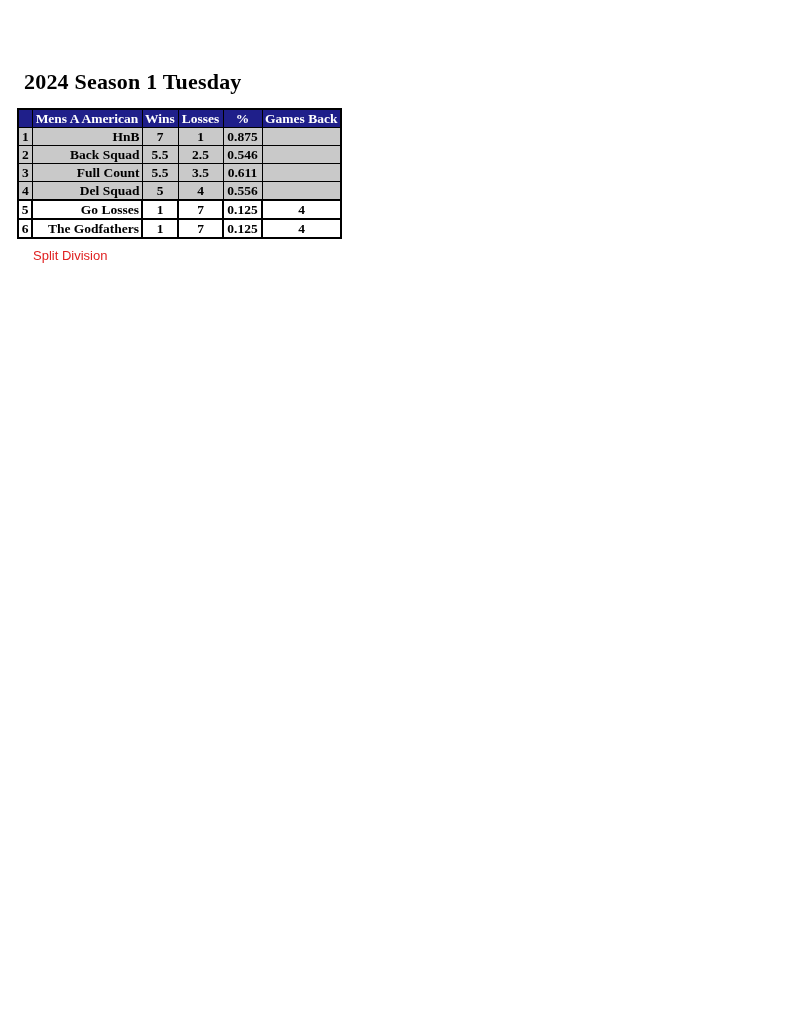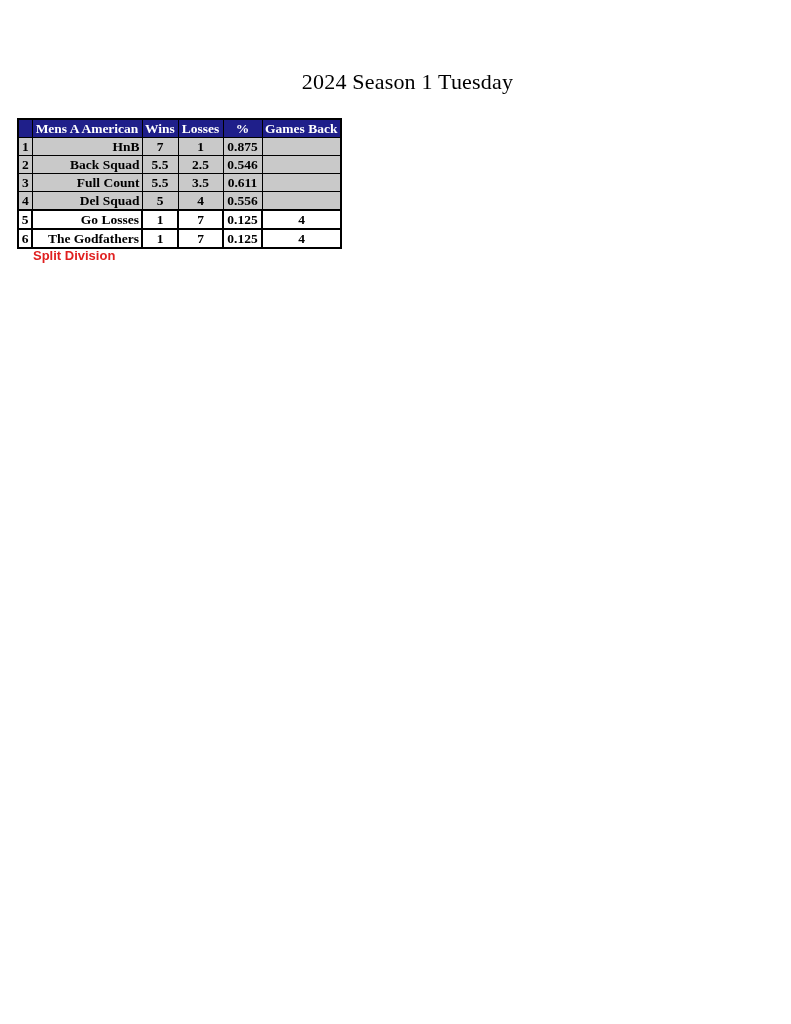--- a/index.html
+++ b/index.html
@@ -15,29 +15,29 @@
     color: #000000;
     overflow: hidden;
   }
   .page-title {
     position: absolute;
     top: 69px;
     left: 0;
     width: 100%;
     box-sizing: border-box;
     padding-left: 24px;
-    text-align: center;
+    text-align: left;
     font-size: 22px;
-    font-weight: normal;
+    font-weight: bold;
     letter-spacing: 0.2px;
   }
   table.standings {
     position: absolute;
     left: 17px;
-    top: 118px;
+    top: 108px;
     border-collapse: collapse;
     table-layout: fixed;
     width: 323px;
     border: 2px solid #000000;
     font-family: "Liberation Serif", serif;
   }
   .standings th,
   .standings td {
     border: 1px solid #000000;
     font-weight: bold;
@@ -59,21 +59,21 @@
     border: 2px solid #000000;
   }
   .standings td.rank { text-align: center; }
   .standings td.team { text-align: right; padding-left: 4px; }
   .standings td.num  { text-align: center; }
   .split-note {
     position: absolute;
     left: 33px;
     top: 248px;
     font-family: "Liberation Sans", sans-serif;
-    font-weight: bold;
+    font-weight: normal;
     font-size: 13px;
     color: #E02020;
   }
 </style>
 </head>
 <body>
 
 <div class="page-title">2024 Season 1 Tuesday</div>
 
 <table class="standings">

